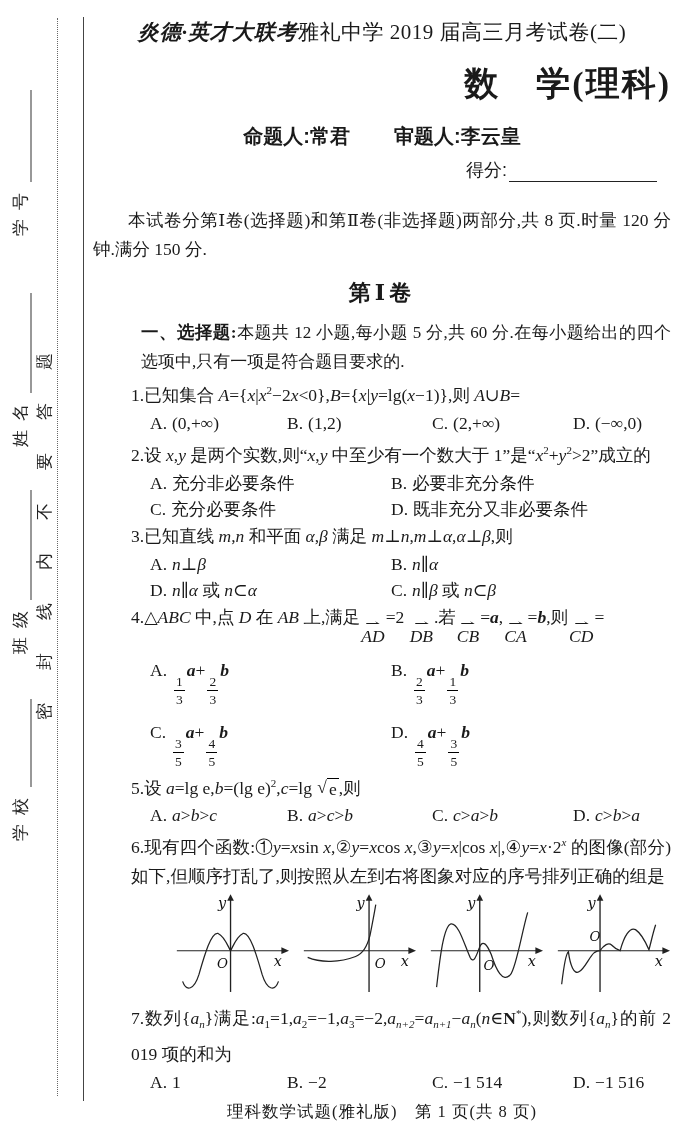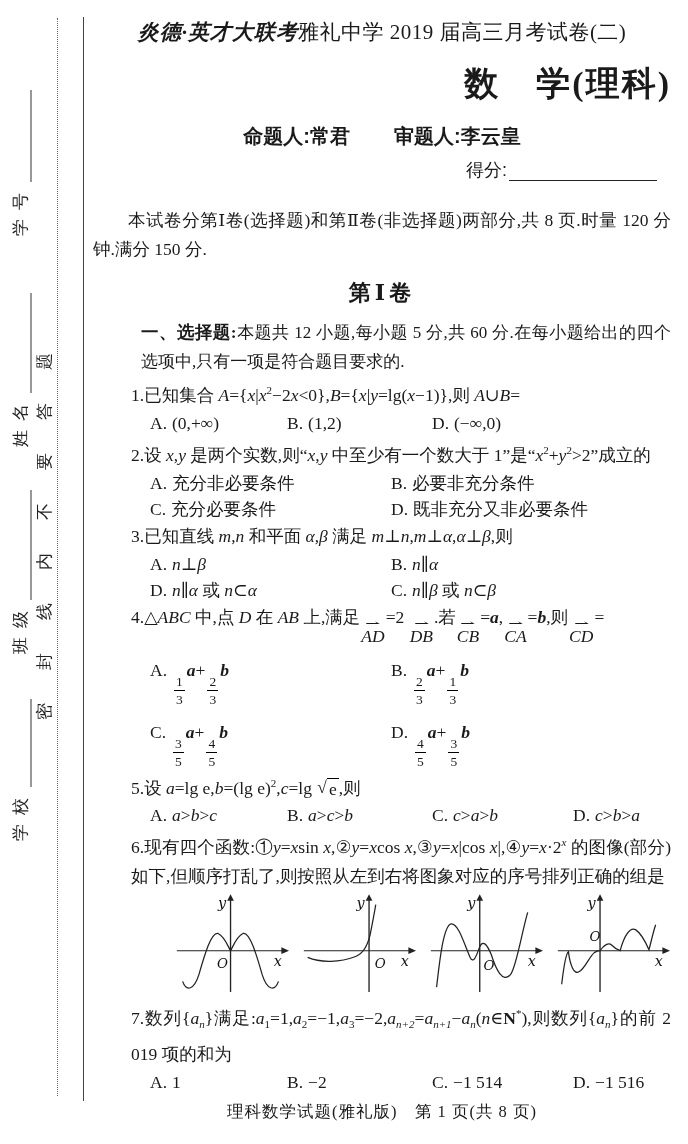--- a/index.html
+++ b/index.html
@@ -25,21 +25,21 @@
       color:#d4d4d4;font-size:27px;line-height:1.5;letter-spacing:3px;z-index:0;}
   
   .content{position:absolute;left:93px;top:0;width:578px;z-index:1;}
   .masthead{margin-top:14px;text-align:center;white-space:nowrap;line-height:36px;}
   .masthead .script{font-weight:bold;font-size:21px;font-style:italic;letter-spacing:1px;}
   .masthead .rest{font-size:21px;letter-spacing:0.5px;}
   .examtitle{margin-top:6px;text-align:right;font-size:34px;font-weight:bold;line-height:52px;letter-spacing:2px;}
   .persons{margin-top:12px;text-align:center;font-family:"Liberation Sans","DejaVu Sans",sans-serif;
            font-weight:bold;font-size:20px;line-height:28px;}
   .persons .gap{display:inline-block;width:44px;}
-  .score{margin-top:8px;height:24px;display:flex;justify-content:flex-end;align-items:center;
+  .score{margin-top:8px;height:24px;display:flex;justify-content:flex-end;align-items:flex-end;
          padding-right:14px;font-family:"Liberation Sans","DejaVu Sans",sans-serif;font-size:18px;}
   .score .sline{width:148px;border-bottom:1px solid #222;height:20px;margin-left:2px;}
   .intro{margin:24px 0 0 0;font-size:17.5px;line-height:29px;text-indent:2em;text-align:justify;}
   .sectitle{margin-top:14px;text-align:center;font-size:22px;font-weight:bold;line-height:30px;letter-spacing:4px;}
   .dirs{margin-top:10px;font-size:17px;line-height:29px;text-align:justify;margin-left:48px;}
   .dirs b{font-size:17.5px;}
   
   .q{font-size:17.5px;margin-left:38px;}
   .stem{line-height:29px;text-align:justify;}
   .opts{display:grid;padding-left:19px;line-height:26px;}
@@ -120,20 +120,21 @@
     <div class="dirs">
       <b>一、选择题:</b><span>本题共 12 小题,每小题 5 分,共 60 分.在每小题给出的四个选项中,只有一项是符合题目要求的.</span>
     </div>
 
     <div>
         <div class="q">
           <div class="stem">1.已知集合 <span class="mi">A</span>={<span class="mi">x</span>|<span class="mi">x</span><sup>2</sup>−2<span class="mi">x</span>&lt;0},<span class="mi">B</span>={<span class="mi">x</span>|<span class="mi">y</span>=lg(<span class="mi">x</span>−1)},则 <span class="mi">A</span>∪<span class="mi">B</span>=</div>
           <div class="opts four">
             <span class="opt"><span class="olab">A.</span><span class="oval">(0,+∞)</span></span>
             <span class="opt"><span class="olab">B.</span><span class="oval">(1,2)</span></span>
+            <span class="opt"><span class="olab">C.</span><span class="oval">(2,+∞)</span></span>
             <span class="opt"><span class="olab">D.</span><span class="oval">(−∞,0)</span></span>
           </div>
         </div>
         <div class="q">
           <div class="stem">2.设 <span class="mi">x</span>,<span class="mi">y</span> 是两个实数,则“<span class="mi">x</span>,<span class="mi">y</span> 中至少有一个数大于 1”是“<span class="mi">x</span><sup>2</sup>+<span class="mi">y</span><sup>2</sup>&gt;2”成立的</div>
           <div class="opts two">
             <span class="opt"><span class="olab">A.</span><span class="oval">充分非必要条件</span></span>
             <span class="opt"><span class="olab">B.</span><span class="oval">必要非充分条件</span></span>
             <span class="opt"><span class="olab">C.</span><span class="oval">充分必要条件</span></span>
             <span class="opt"><span class="olab">D.</span><span class="oval">既非充分又非必要条件</span></span>

